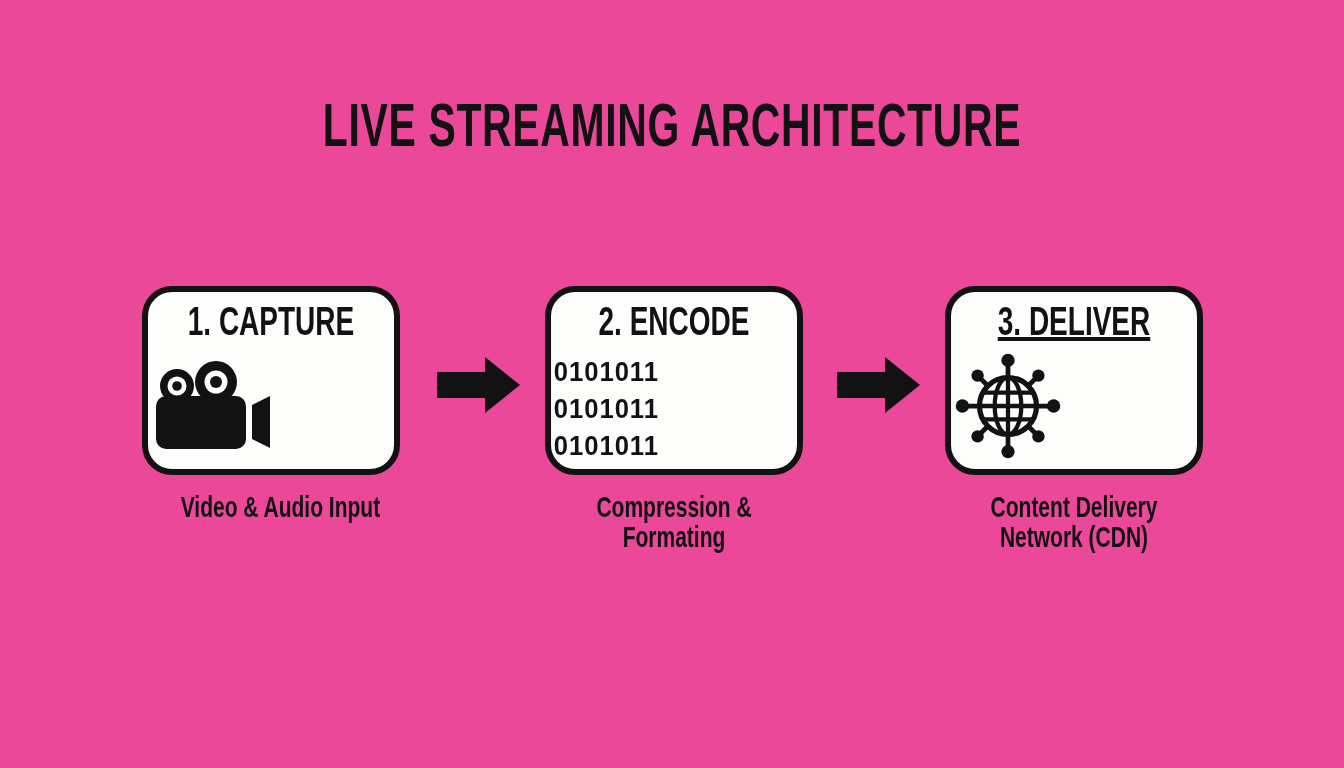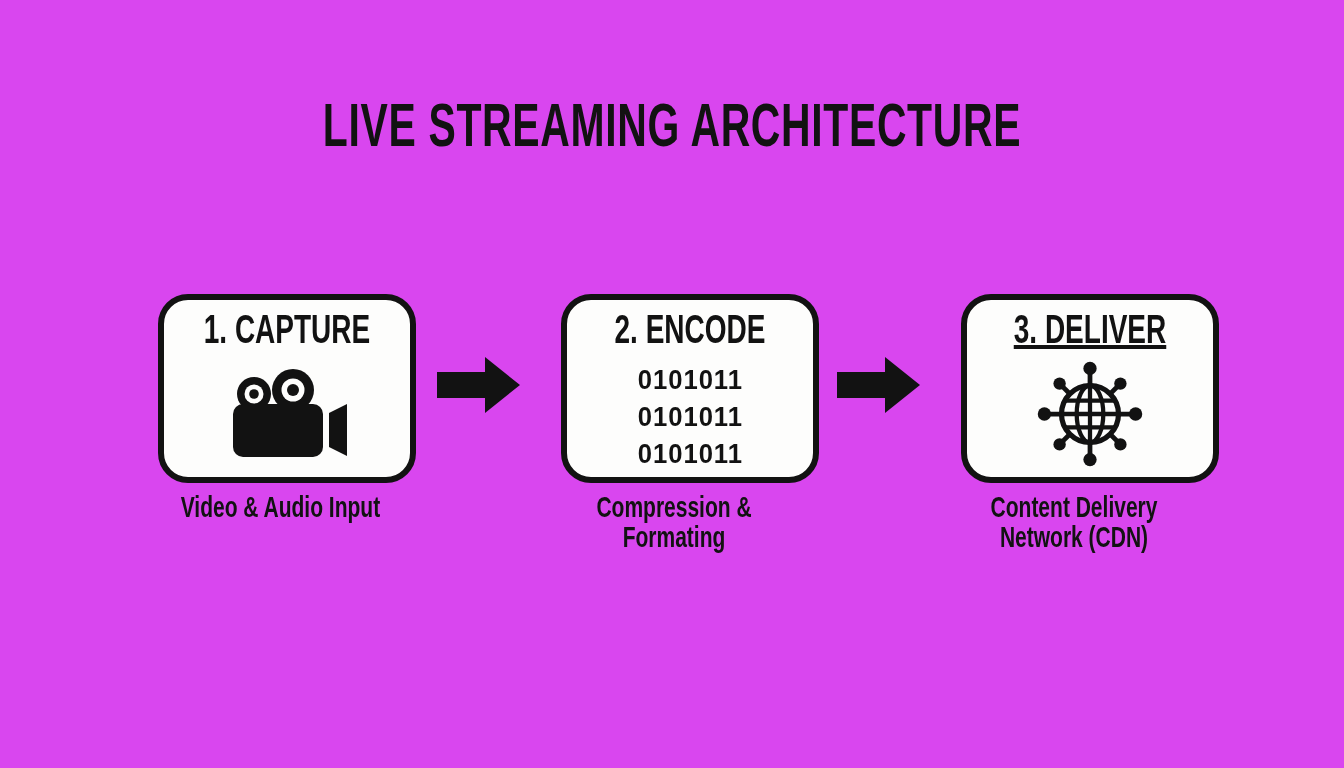--- a/index.html
+++ b/index.html
@@ -6,21 +6,21 @@
   body{
     background:#fbfbfa;
     font-family:"Liberation Sans",sans-serif;
     color:#121212;
     -webkit-font-smoothing:antialiased;
   }
   .canvas{
     position:relative;
     width:1344px;
     height:768px;
-    background:#d946ef;
+    background:#ec4899;
     overflow:hidden;
   }
   
   .title{
     position:absolute;
     left:0; top:94px;
     width:1344px;
     margin:0;
     text-align:center;
     font-size:62px;
@@ -28,46 +28,44 @@
     line-height:1;
     letter-spacing:1px;
     transform:scaleX(0.66);
     transform-origin:50% 50%;
     white-space:nowrap;
     color:#121212;
   }
   
   .stage-box{
     position:absolute;
-    top:294px;
+    top:286px;
     width:258px;
     height:189px;
     box-sizing:border-box;
     border:6px solid #121212;
     border-radius:30px;
     background:#fdfdfc;
-    margin-left:16px;
   }
   .stage-heading{
     margin-top:8px;
     text-align:center;
     font-size:40px;
     font-weight:700;
     line-height:1.05;
     transform:scaleX(0.70);
     transform-origin:50% 50%;
     white-space:nowrap;
   }
   .icon-area{
     position:absolute;
     left:0; right:0;
     top:56px; bottom:6px;
     display:flex;
     align-items:center;
-    justify-content:center;
   }
   
   .binary{
     margin-top:8px;
     text-align:center;
     font-size:27px;
     font-weight:700;
     line-height:37px;
     letter-spacing:1px;
     transform:scaleX(0.95);

